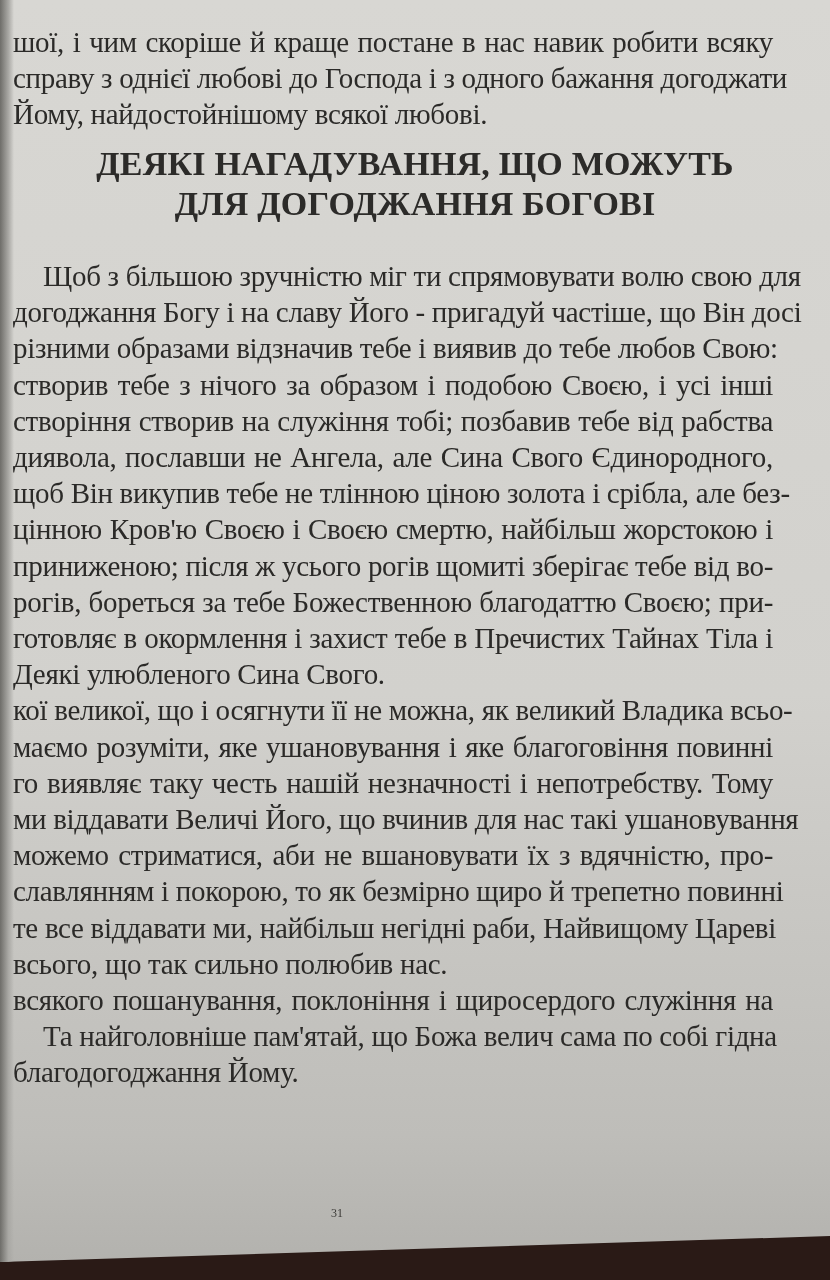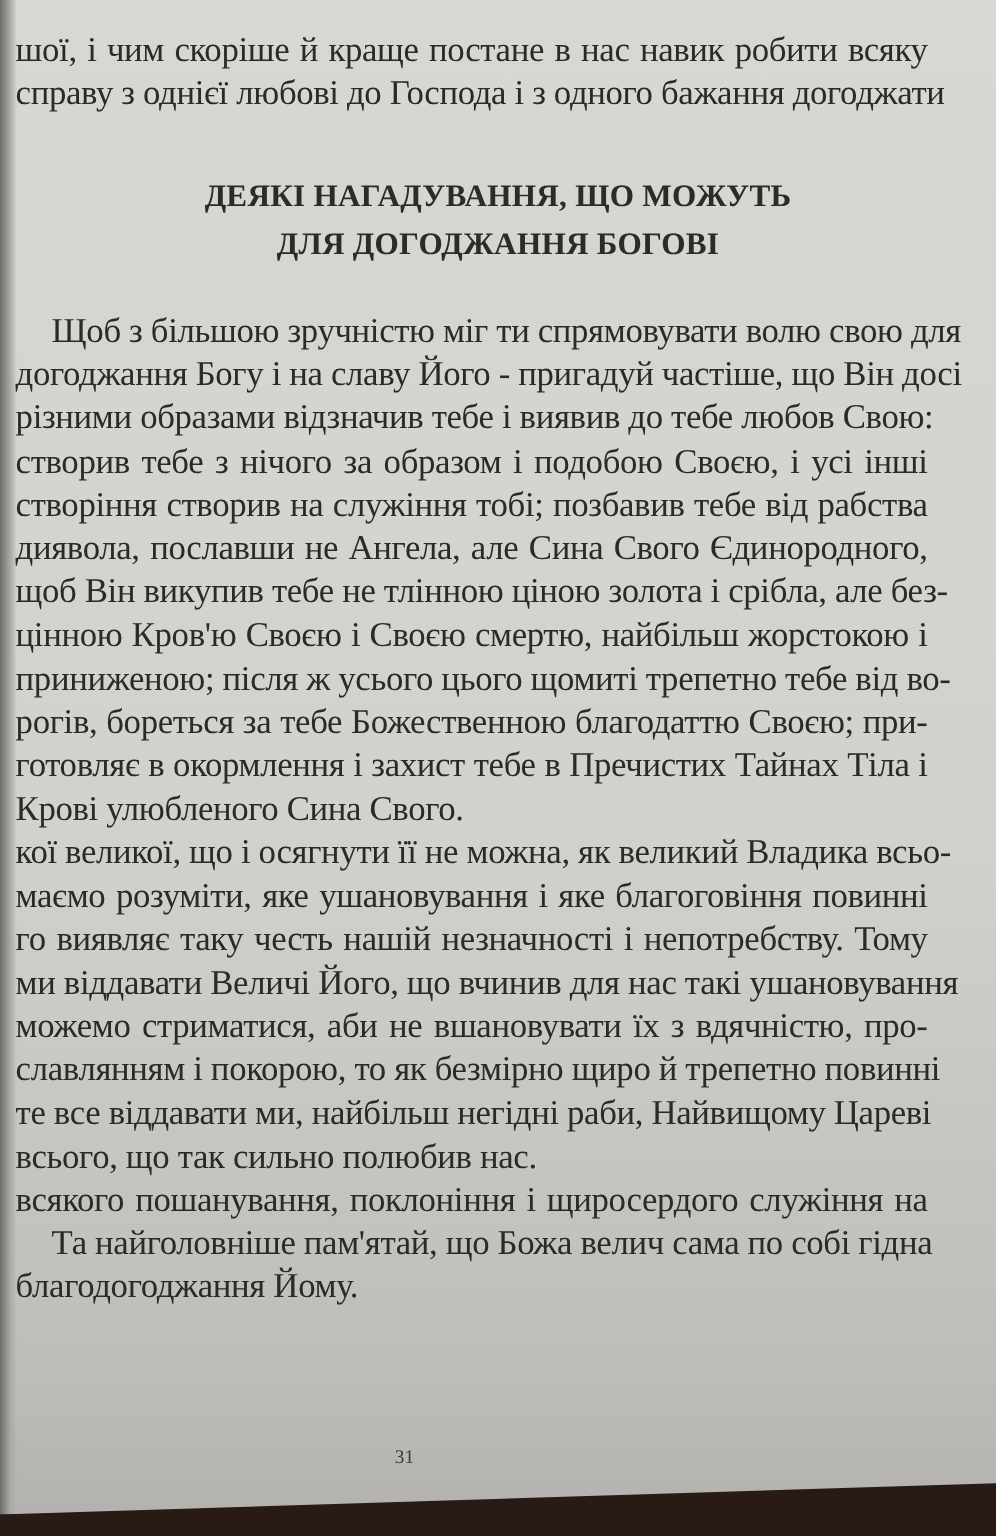--- a/index.html
+++ b/index.html
@@ -29,61 +29,62 @@
     }
     .line { display: block; white-space: nowrap; text-align-last: justify; }
     .line.last { text-align-last: left; }
     .indent { padding-left: 30px; }
     .top-text { top: 24px; }
     .heading {
       position: absolute; left: 0; width: 830px; top: 144px;
       text-align: center;
       font-family: "Liberation Serif", serif;
       font-weight: bold;
-      font-size: 26px;
+      font-size: 34px;
       line-height: 40px;
       letter-spacing: 0.2px;
       color: #2c2b29;
       text-transform: uppercase;
     }
     .body-text { top: 258px; }
     .page-number {
       position: absolute; left: 0; width: 674px; top: 1206px;
-      text-align: center; font-size: 16px; color: #3a3936;
+      text-align: center; font-size: 12px; color: #3a3936;
     }
   </style>
 </head>
 <body>
 
 <div class="page">
 
   <div class="text top-text">
     <span class="line">шої, і чим скоріше й краще постане в нас навик робити всяку</span>
     <span class="line">справу з однієї любові до Господа і з одного бажання догоджати</span>
+    <span class="line last">Йому, найдостойнішому всякої любові.</span>
   </div>
 
   <div class="heading">
     <div>Деякі нагадування, що можуть</div>
     <div>для догоджання Богові</div>
   </div>
 
   <div class="text body-text">
     <div>
       <span class="line indent">Щоб з більшою зручністю міг ти спрямовувати волю свою для</span>
       <span class="line">догоджання Богу і на славу Його - пригадуй частіше, що Він досі</span>
       <span class="line">різними образами відзначив тебе і виявив до тебе любов Свою:</span>
       <span class="line">створив тебе з нічого за образом і подобою Своєю, і усі інші</span>
       <span class="line">створіння створив на служіння тобі; позбавив тебе від рабства</span>
       <span class="line">диявола, пославши не Ангела, але Сина Свого Єдинородного,</span>
       <span class="line">щоб Він викупив тебе не тлінною ціною золота і срібла, але без-</span>
       <span class="line">цінною Кров'ю Своєю і Своєю смертю, найбільш жорстокою і</span>
-      <span class="line">приниженою; після ж усього цього щомиті трепетно тебе від во-</span>
+      <span class="line">приниженою; після ж усього рогів щомиті зберігає тебе від во-</span>
       <span class="line">рогів, бореться за тебе Божественною благодаттю Своєю; при-</span>
       <span class="line">готовляє в окормлення і захист тебе в Пречистих Тайнах Тіла і</span>
-      <span class="line last">Крові улюбленого Сина Свого.</span>
+      <span class="line last">Деякі улюбленого Сина Свого.</span>
     </div>
     <div>
       <span class="line">кої великої, що і осягнути її не можна, як великий Владика всьо-</span>
       <span class="line">маємо розуміти, яке ушановування і яке благоговіння повинні</span>
       <span class="line">го виявляє таку честь нашій незначності і непотребству. Тому</span>
       <span class="line">ми віддавати Величі Його, що вчинив для нас такі ушановування</span>
       <span class="line">можемо стриматися, аби не вшановувати їх з вдячністю, про-</span>
       <span class="line">славлянням і покорою, то як безмірно щиро й трепетно повинні</span>
       <span class="line">те все віддавати ми, найбільш негідні раби, Найвищому Цареві</span>
       <span class="line last">всього, що так сильно полюбив нас.</span>

